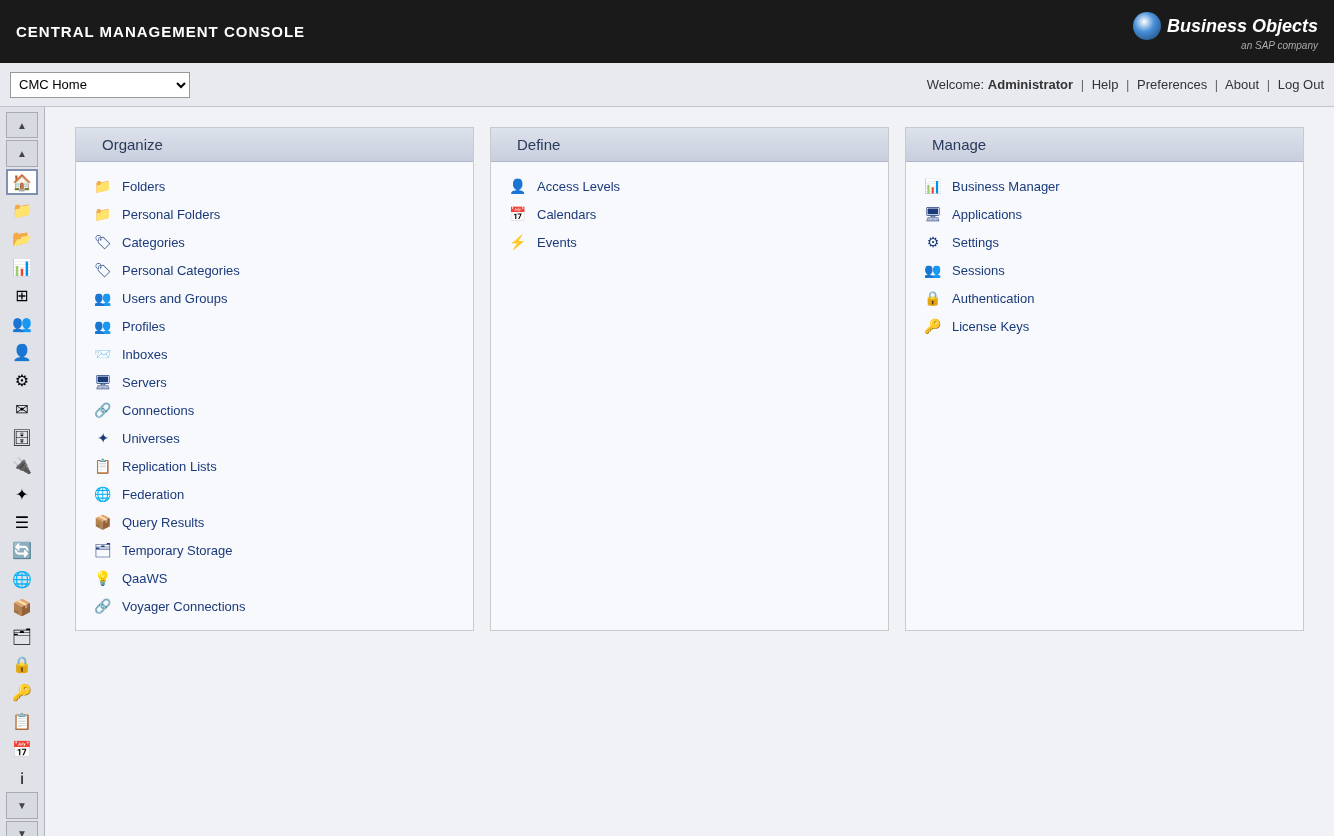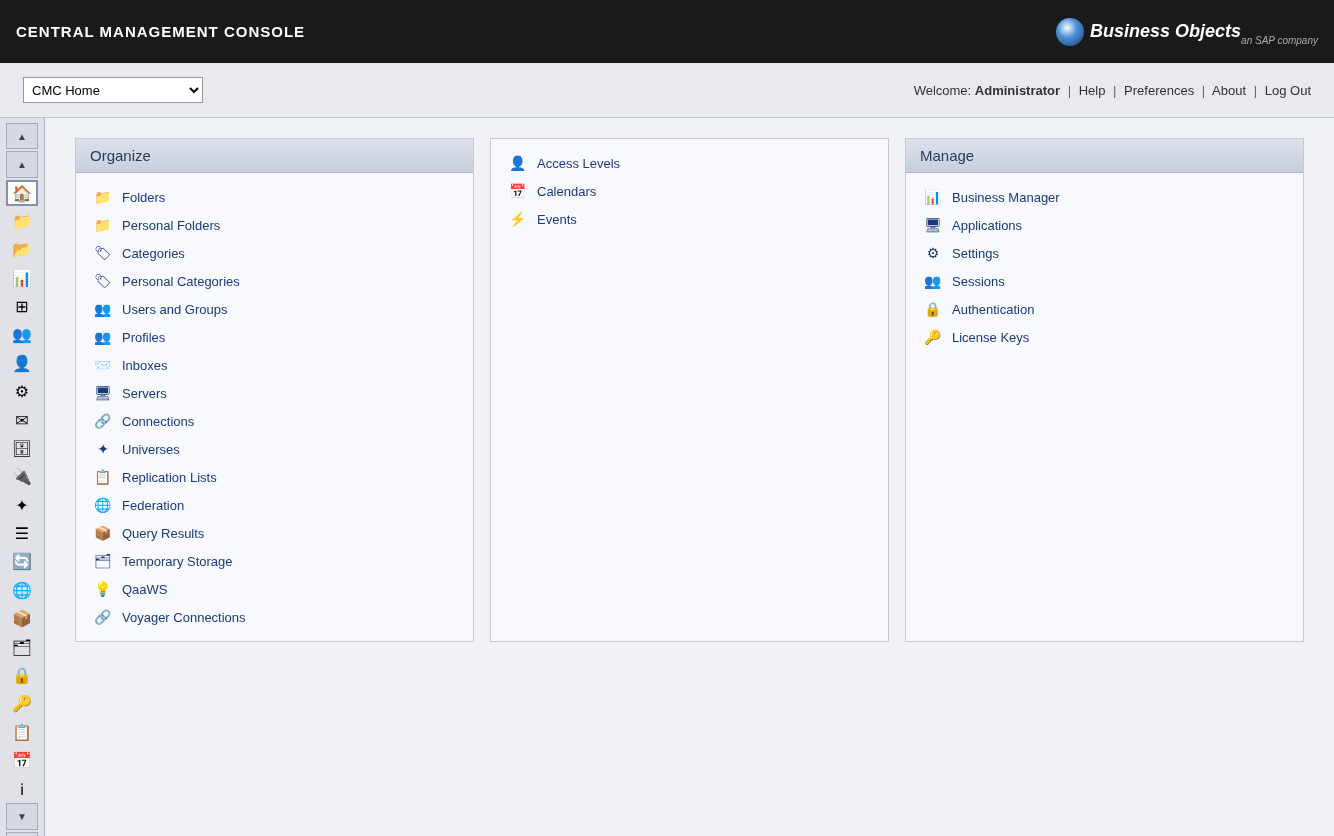--- a/index.html
+++ b/index.html
@@ -15,21 +15,21 @@
       padding: 0 16px;
     }
     #header-title {
       color: #ffffff;
       font-size: 15px;
       font-weight: bold;
       letter-spacing: 1px;
     }
     #header-logo {
       display: flex;
-      flex-direction: row;
+      flex-direction: column;
       align-items: flex-end;
     }
     #logo-text {
       color: white;
       font-size: 18px;
       font-weight: bold;
       font-style: italic;
     }
     #logo-sub {
       color: #aaa;
@@ -42,24 +42,24 @@
       border-radius: 50%;
       background: radial-gradient(circle at 40% 35%, #ffffff, #4a90d9 40%, #1a3f6e);
       display: inline-block;
       margin-right: 6px;
       vertical-align: middle;
     }
 
     
     #toolbar {
       background: #e8eaf0;
-      height: 55px;
-      display: flex;
-      align-items: center;
-      padding: 0 23px;
+      height: 44px;
+      display: flex;
+      align-items: center;
+      padding: 0 10px;
       border-bottom: 1px solid #c0c4cc;
       justify-content: space-between;
     }
     #nav-dropdown-wrap {
       display: flex;
       align-items: center;
     }
     #nav-dropdown {
       width: 180px;
       height: 26px;
@@ -143,21 +143,21 @@
       flex-wrap: nowrap;
     }
     .section-panel {
       background: #f8f9fc;
       border: 1px solid #c8cacc;
       flex: 1;
       min-width: 280px;
     }
     .section-header {
       background: linear-gradient(to bottom, #dde2ec, #c8cedc);
-      padding: 8px 14px;
+      padding: 8px 26px;
       font-size: 15px;
       color: #2a3a5a;
       font-weight: normal;
       border-bottom: 1px solid #b0b8c8;
     }
     .section-body {
       padding: 10px 0;
     }
     .menu-item {
       display: flex;
@@ -358,20 +358,21 @@
             <span class="menu-item-label">QaaWS</span>
           </a>
           <a class="menu-item" href="#">
             <span class="item-icon">🔗</span>
             <span class="menu-item-label">Voyager Connections</span>
           </a>
         </div>
       </div>
 
       <div class="section-panel">
+        <div class="section-header">Define</div>
         <div class="section-body">
           <a class="menu-item" href="#">
             <span class="item-icon">👤</span>
             <span class="menu-item-label">Access Levels</span>
           </a>
           <a class="menu-item" href="#">
             <span class="item-icon">📅</span>
             <span class="menu-item-label">Calendars</span>
           </a>
           <a class="menu-item" href="#">

